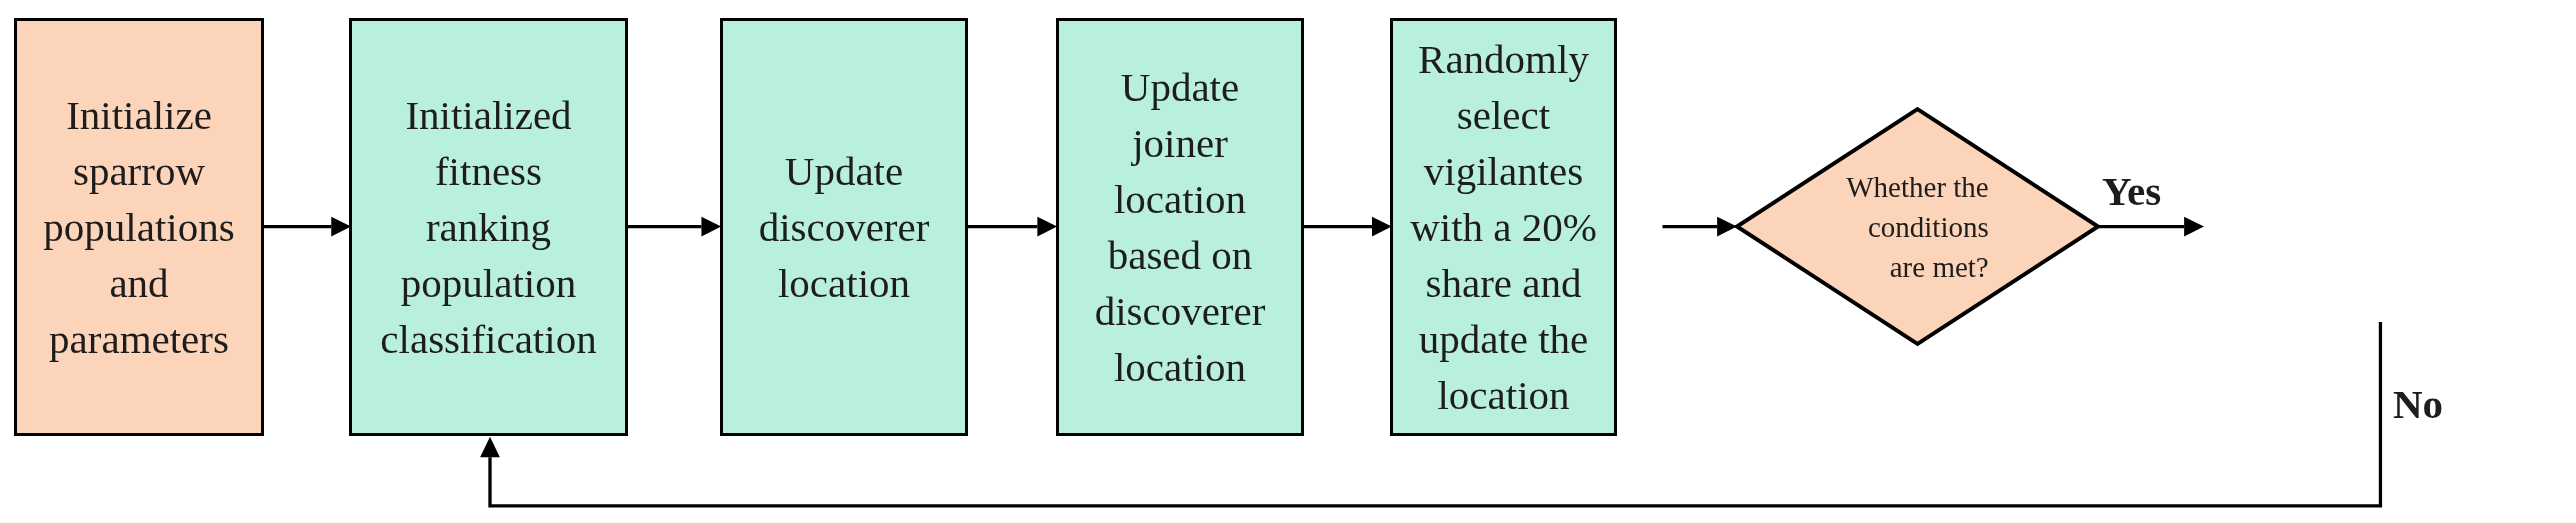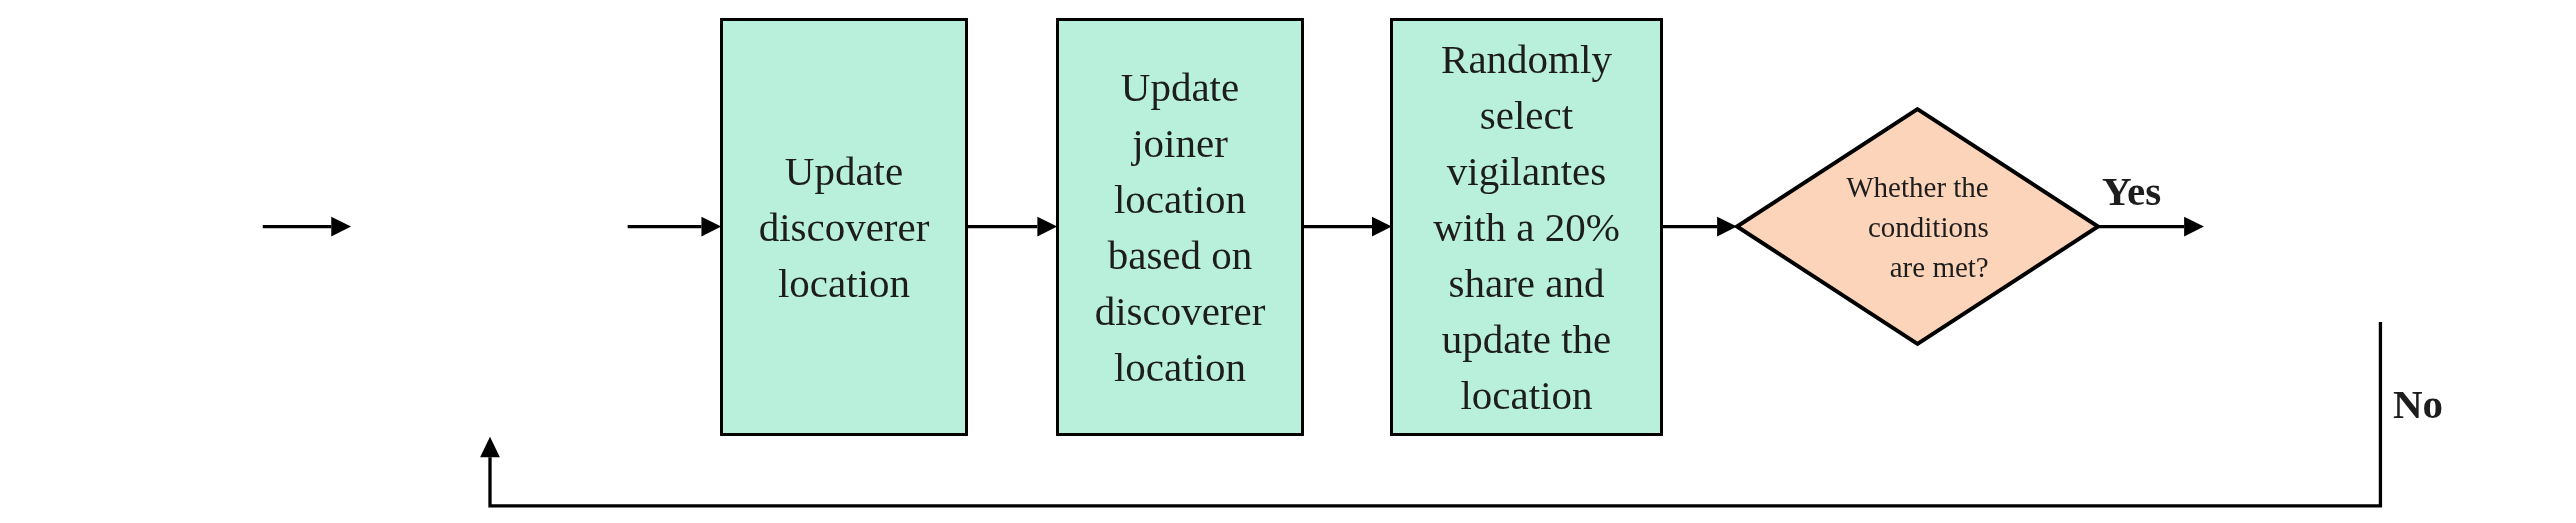--- a/index.html
+++ b/index.html
@@ -35,21 +35,21 @@
     width: 100%;
     text-align: center;
     white-space: pre-line;
     font-size: 41px;
     line-height: 56px;
   }
   .n-start      { left: 14px;   top: 18px;  width: 250px; height: 418px; background: #fcd4ba; }
   .n-fitness    { left: 349px;  top: 18px;  width: 279px; height: 418px; background: #b9f0dc; }
   .n-discoverer { left: 720px; top: 18px;  width: 248px; height: 418px; background: #b9f0dc; }
   .n-joiner     { left: 1056px; top: 18px;  width: 248px; height: 418px; background: #b9f0dc; }
-  .n-vigilantes { left: 1390px; top: 18px;  width: 273px; height: 418px; background: #b9f0dc; }
+  .n-vigilantes { left: 1390px; top: 18px;  width: 227px; height: 418px; background: #b9f0dc; }
   .n-end        { left: 2203px; top: 136px; width: 356px; height: 185px; background: #fde2a0; }
 
   .diamond-wrap {
     position: absolute;
     left: 1733px;
     top: 105px;
     width: 369px;
     height: 243px;
   }
   .diamond-wrap svg {
@@ -102,21 +102,35 @@
     <line x1="2523" y1="344" x2="2606" y2="344" stroke="#000" stroke-width="5"></line>
     <polygon points="2606,329 2606,359 2636,344" fill="#000"></polygon>
 
     <line x1="3184" y1="344" x2="3315" y2="344" stroke="#000" stroke-width="5"></line>
     <polygon points="3315,329 3315,359 3345,344" fill="#000"></polygon>
 
     <path d="M 3613 489 V 768 H 743 V 694" fill="none" stroke="#000" stroke-width="5"></path>
     <polygon points="728,694 758,694 743,663" fill="#000"></polygon>
   </svg>
 
+  <div class="node n-start">
+    <div class="node-label">Initialize
+sparrow
+populations
+and
+parameters</div>
+  </div>
 
+  <div class="node n-fitness">
+    <div class="node-label">Initialized
+fitness
+ranking
+population
+classification</div>
+  </div>
 
   <div class="node n-discoverer">
     <div class="node-label">Update
 discoverer
 location</div>
   </div>
 
   <div class="node n-joiner">
     <div class="node-label">Update
 joiner

